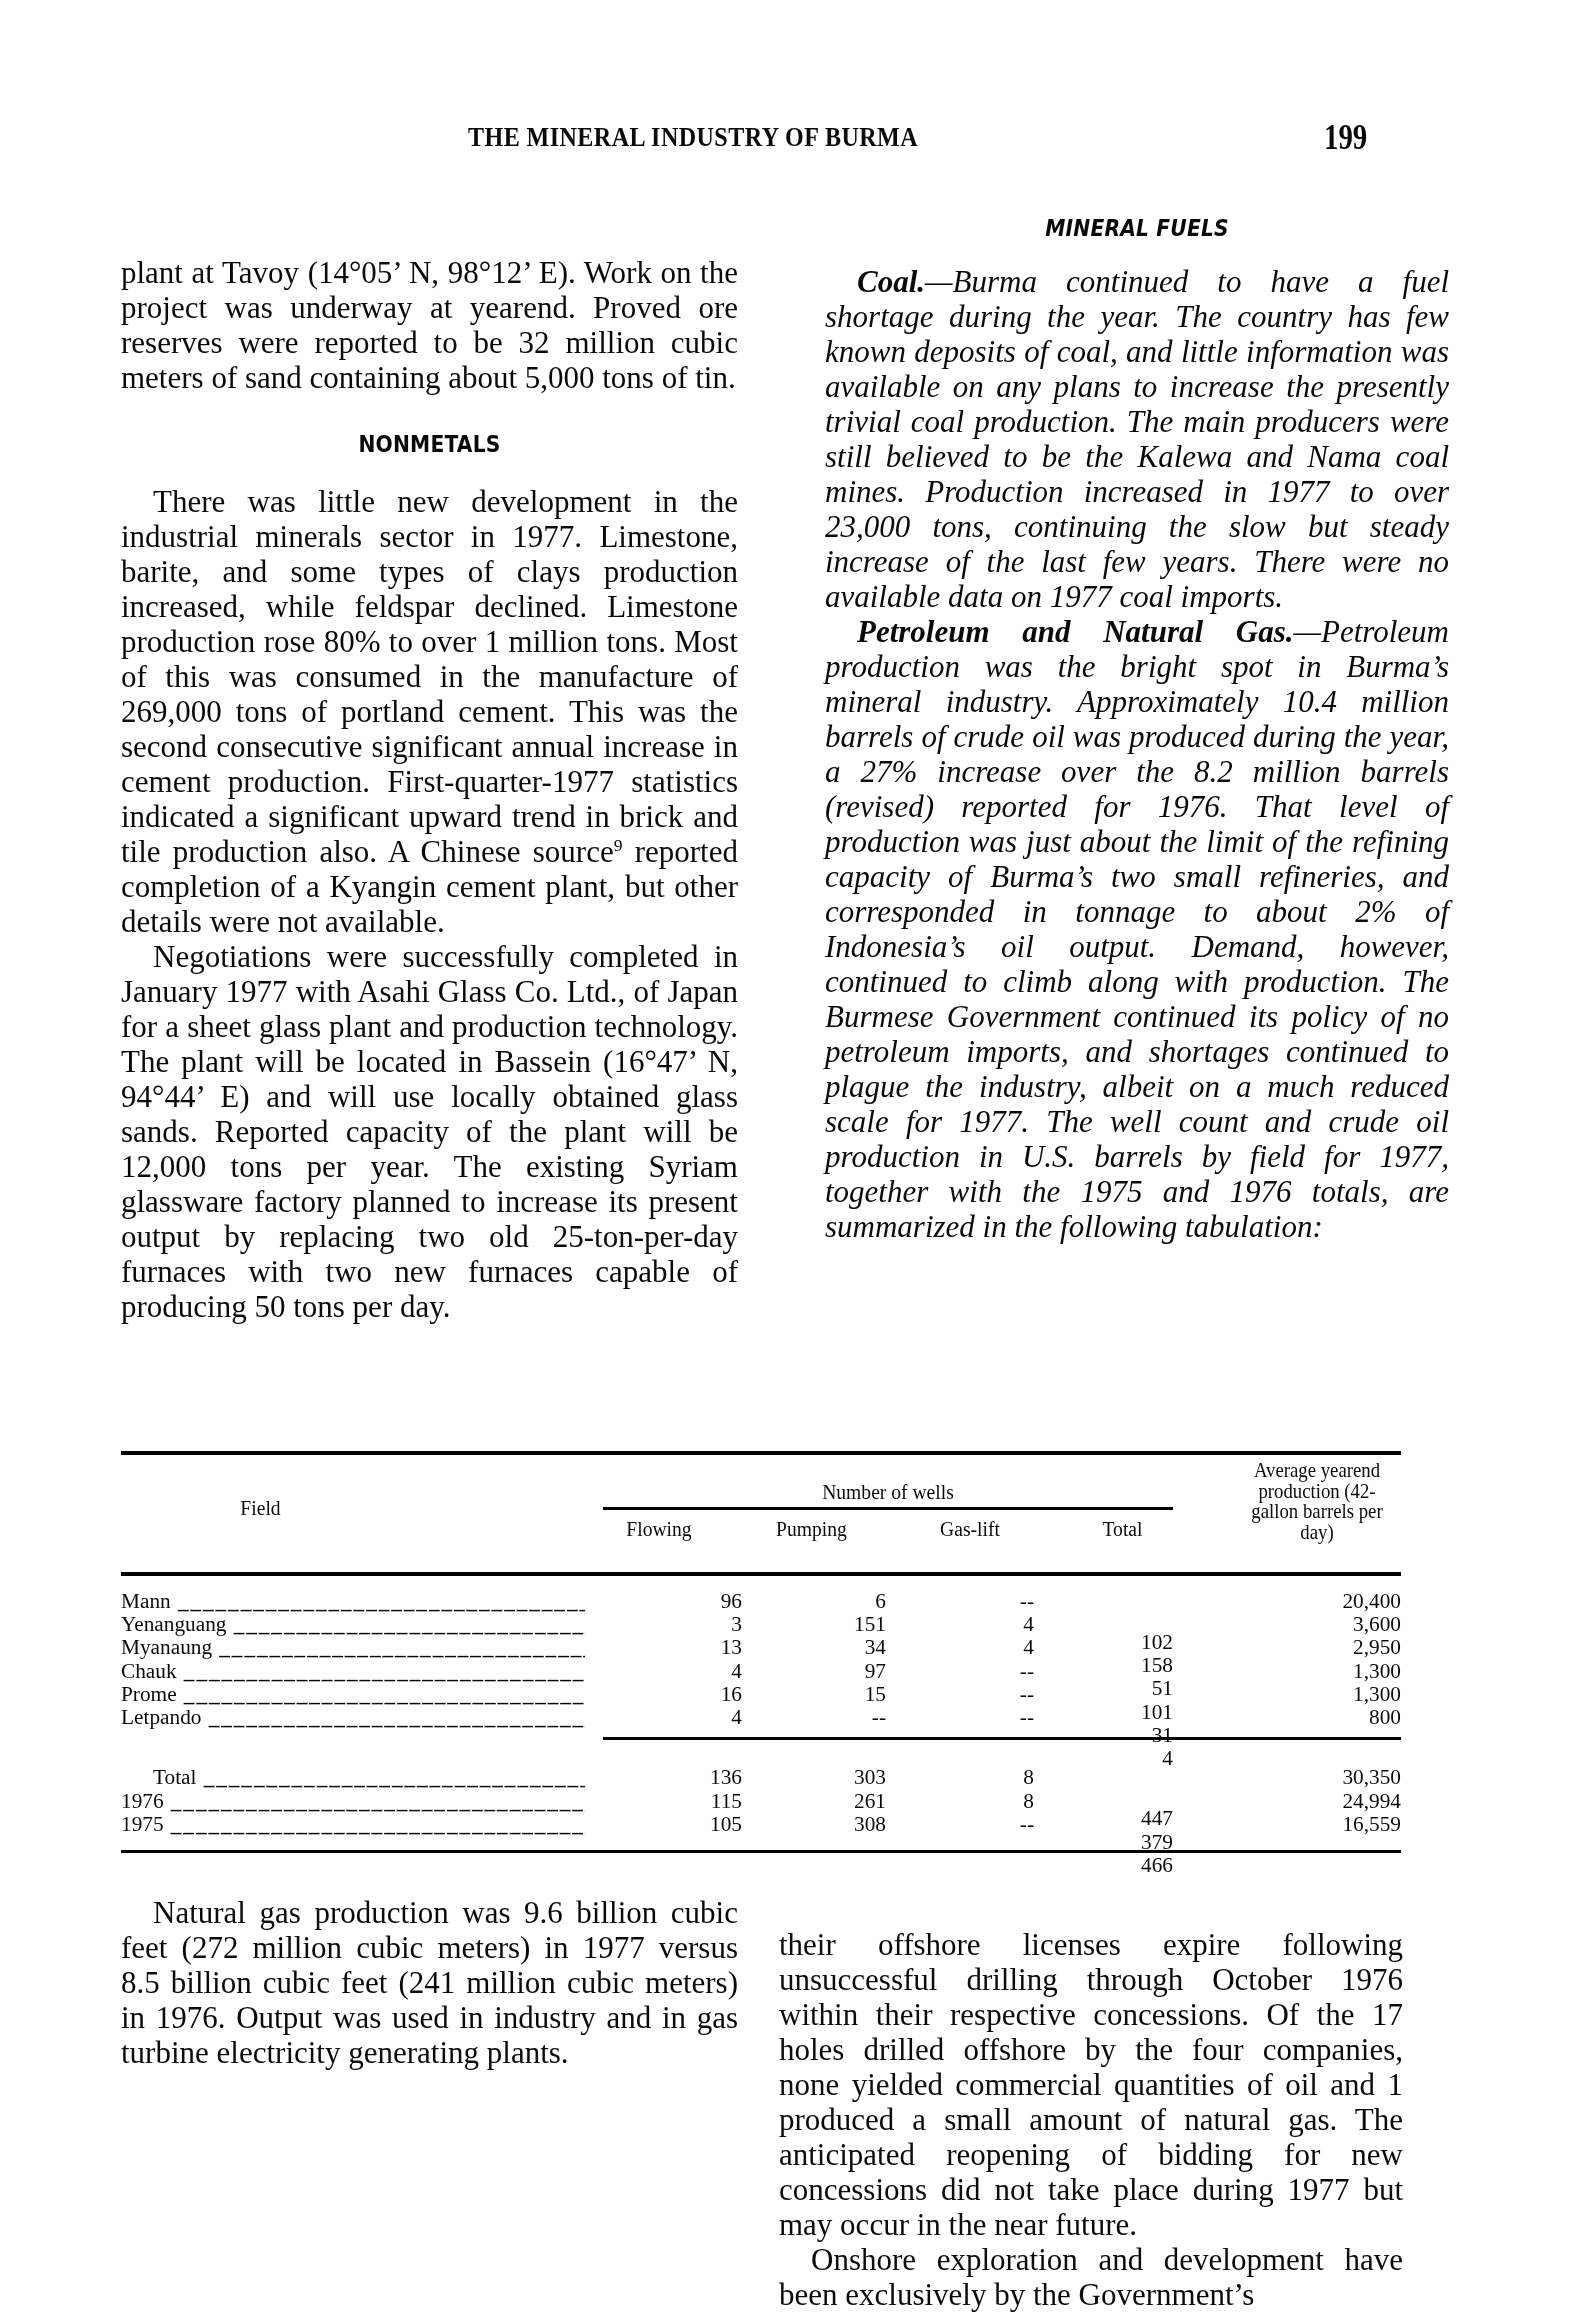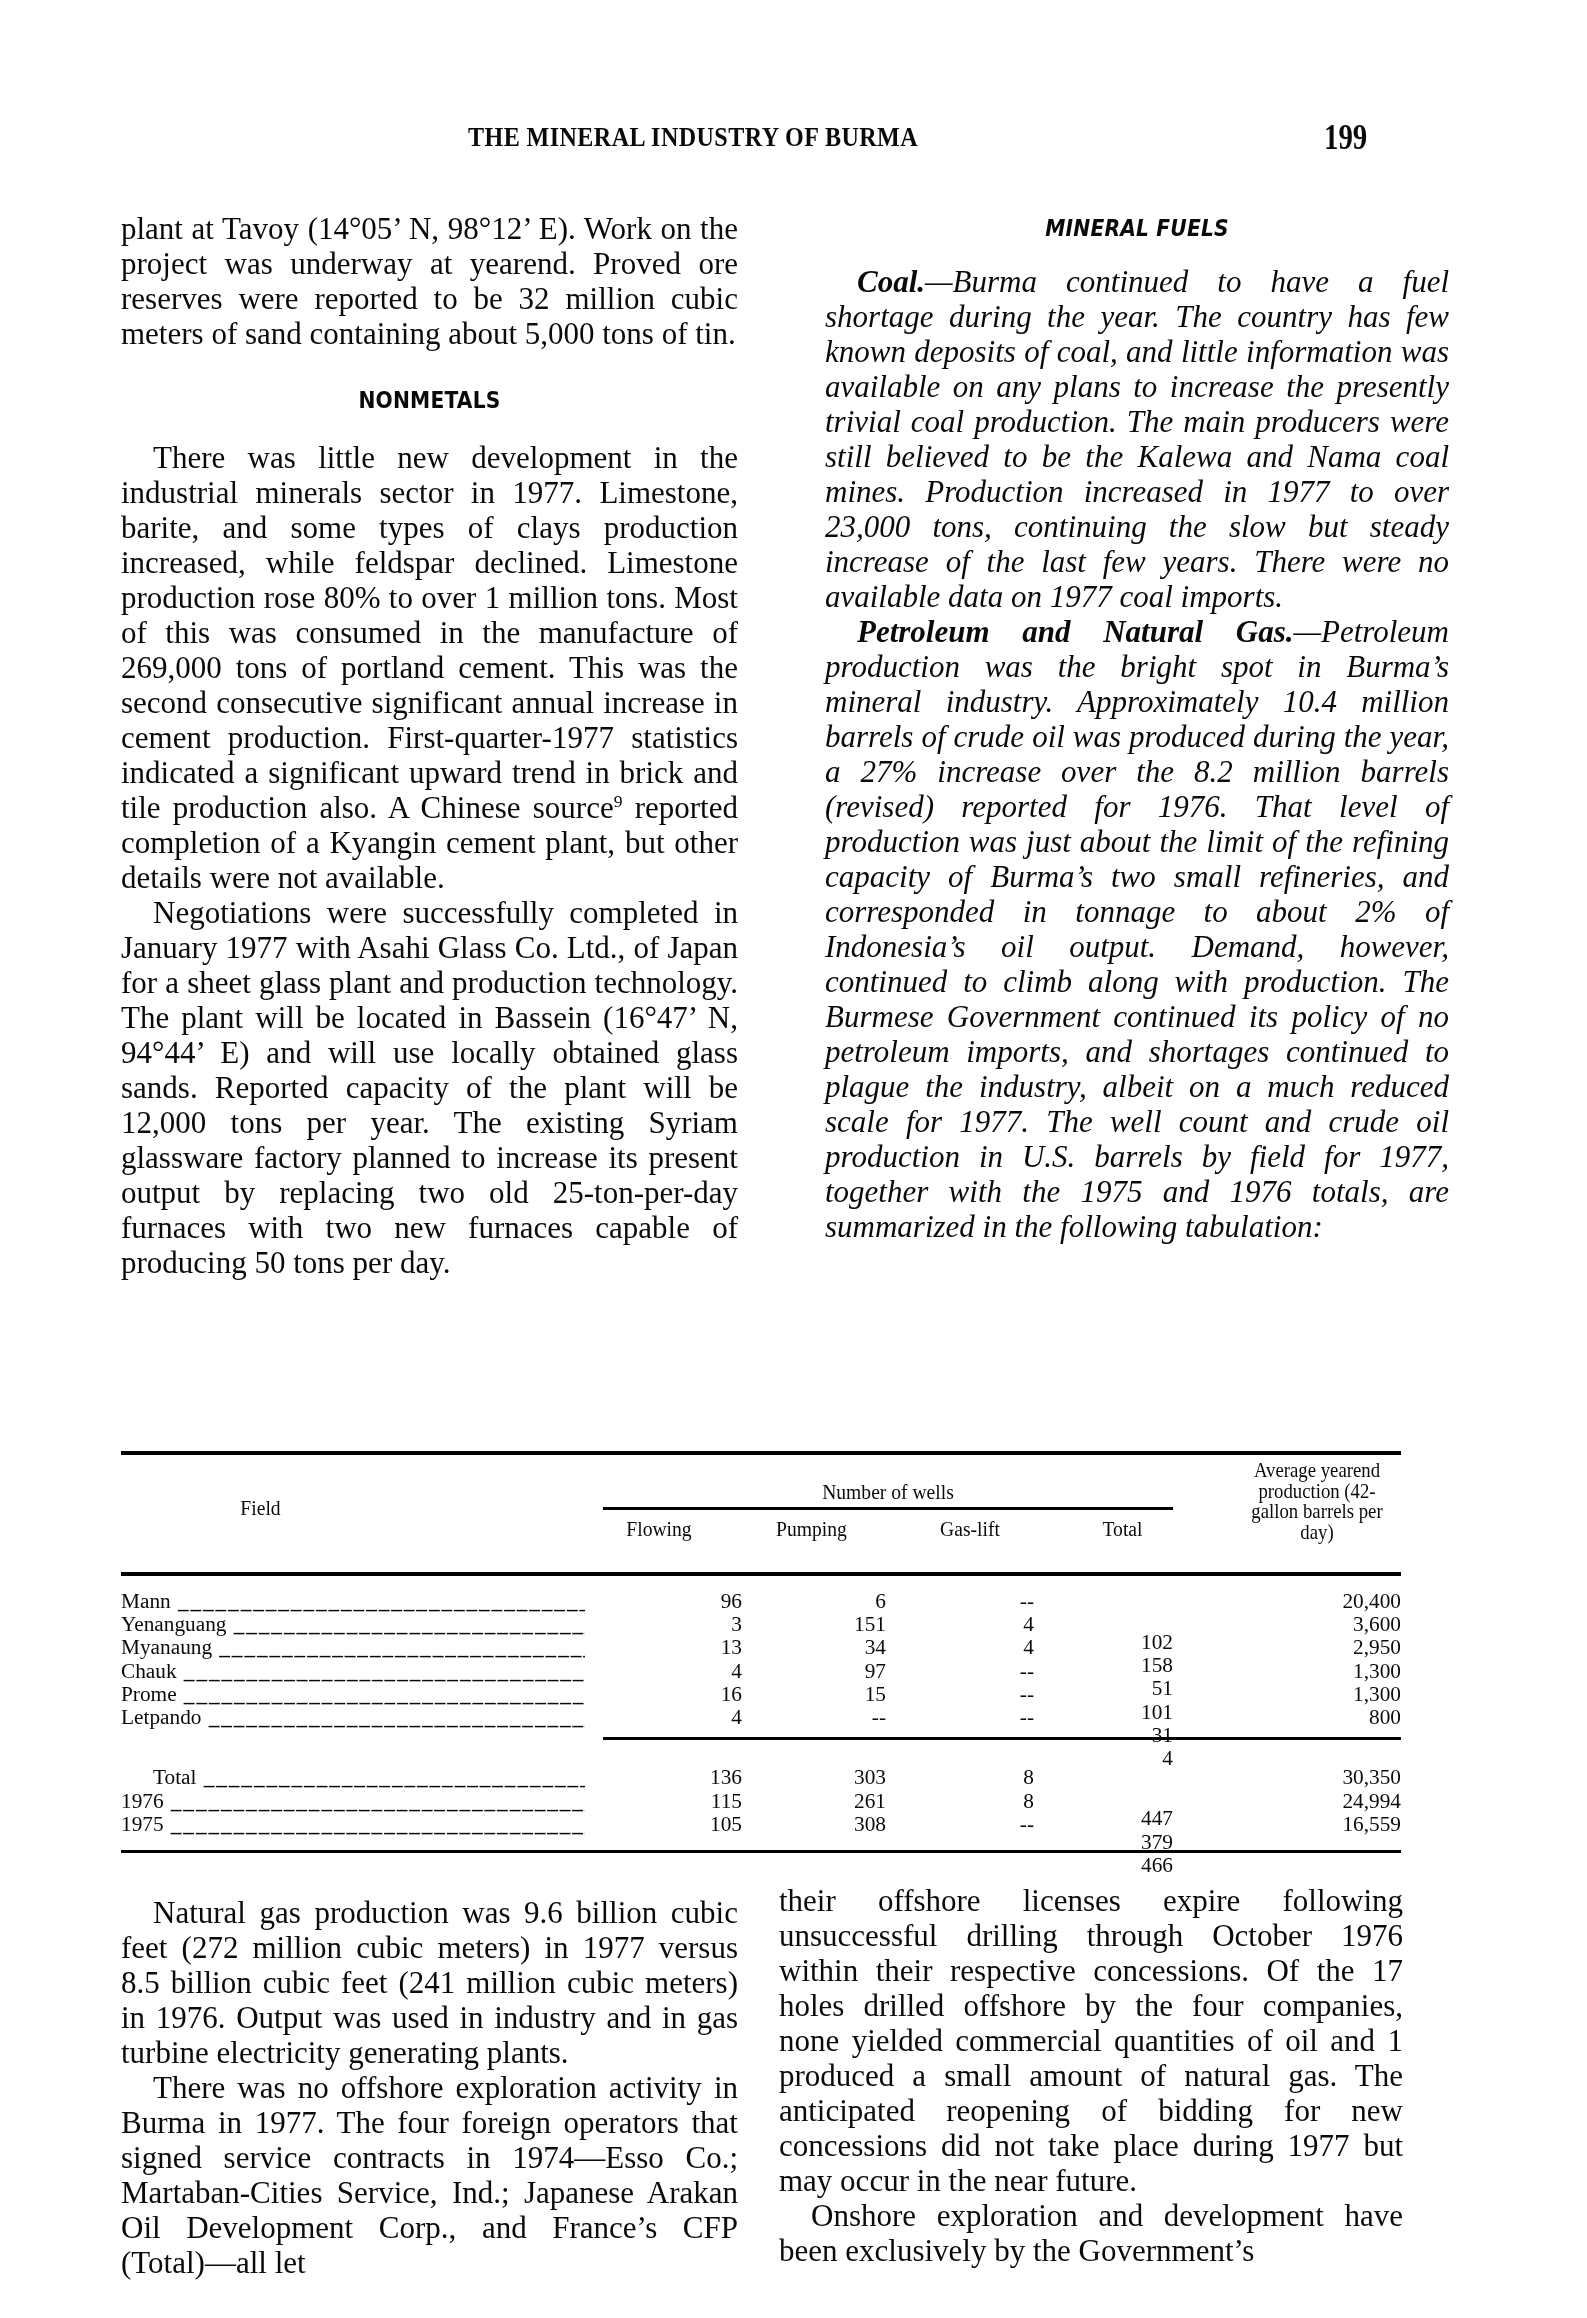--- a/index.html
+++ b/index.html
@@ -24,21 +24,21 @@
     }
     .col {
       position: absolute;
       font-family: "Liberation Serif", serif;
       font-size: 31px;
       line-height: 35px;
       text-align: justify;
       hyphens: manual;
     }
     .col p { text-indent: 32px; }
-    .col p.noindent { text-indent: 0; }
+    .col p.noindent { text-indent: 0; margin-top: 44px; }
     .col-left-top { left: 121px; top: 211px; width: 617px; }
     .col-right-top { left: 825px; top: 211px; width: 624px; font-style: italic; }
     .col-left-bot { left: 121px; top: 1883px; width: 617px; margin-top: 12px; }
     .col-right-bot { left: 779px; top: 1883px; width: 624px; }
     .section-head {
       text-align: center; text-indent: 0 !important;
       font-family: "DejaVu Sans", sans-serif;
       font-weight: bold; font-size: 23px; letter-spacing: 0.2px;
       transform: scaleX(0.88);
       margin: 0;
@@ -184,20 +184,19 @@
         <div class="cell-num c4">466</div>
         <div class="cell-num c5">16,559</div>
       </div>
     </div>
 
   <div class="rule-thick" style="top:399px; height:2.8px;"></div>
 </div>
 
 <div class="col col-left-bot">
   <p>Natural gas production was 9.6 billion cubic feet (272 million cubic meters) in 1977 versus 8.5 billion cubic feet (241 million cubic meters) in 1976. Output was used in industry and in gas turbine electricity generating plants.</p>
-  <p>There was no offshore exploration activity in Burma in 1977. The four foreign operators that signed service contracts in 1974—Esso Co.; Martaban-Cities Service, Ind.; Japanese Arakan Oil Development Corp., and France’s CFP (Total)—all let</p>
 </div>
 
 <div class="col col-right-bot">
   <p class="noindent">their offshore licenses expire following unsuccessful drilling through October 1976 within their respective concessions. Of the 17 holes drilled offshore by the four companies, none yielded commercial quantities of oil and 1 produced a small amount of natural gas. The anticipated reopening of bidding for new concessions did not take place during 1977 but may occur in the near future.</p>
   <p>Onshore exploration and development have been exclusively by the Government’s</p>
 </div>
 
 
 </body></html>

